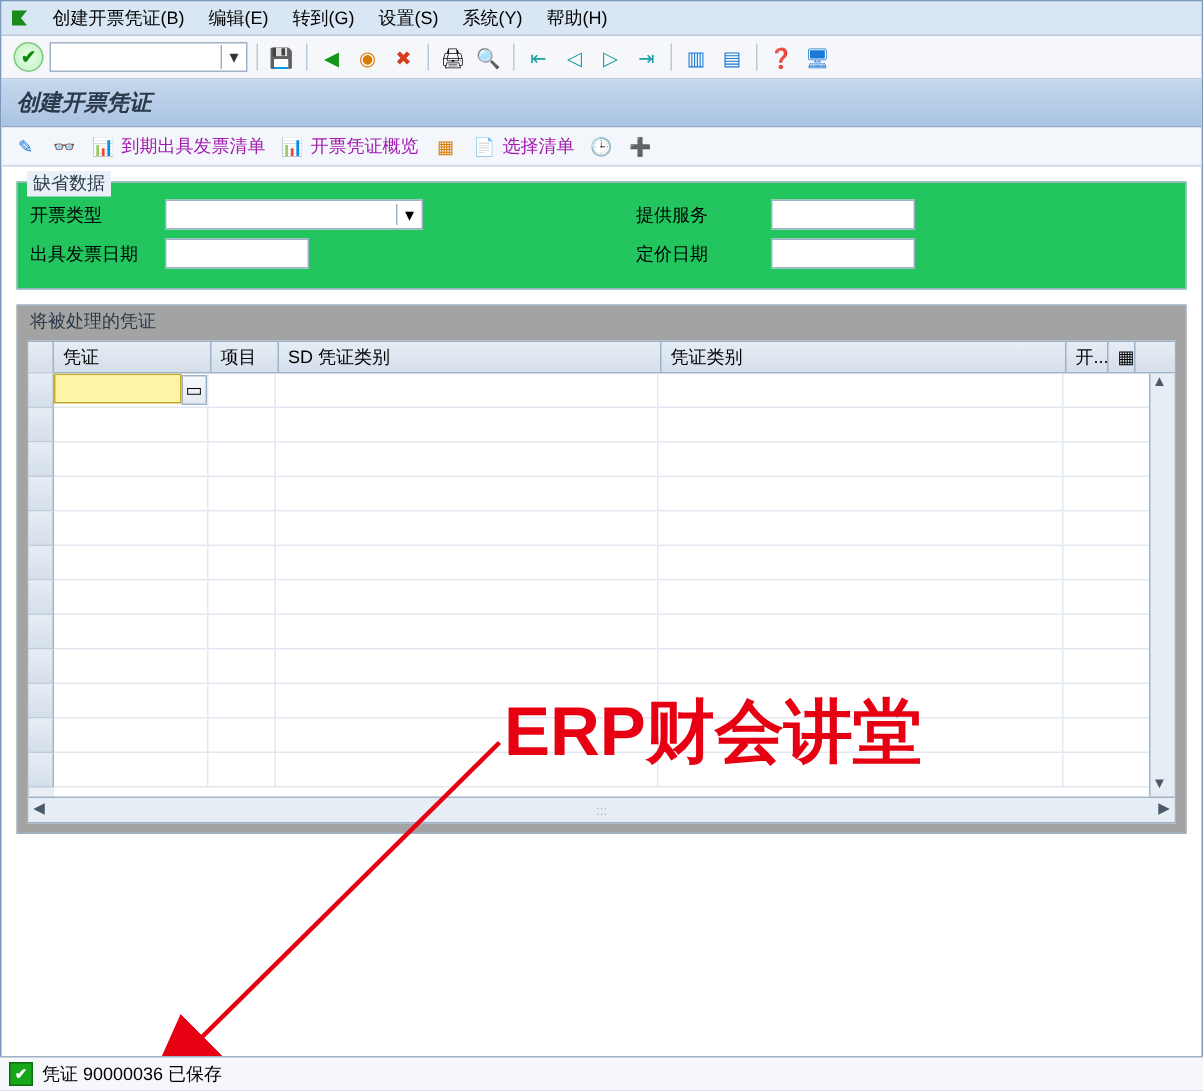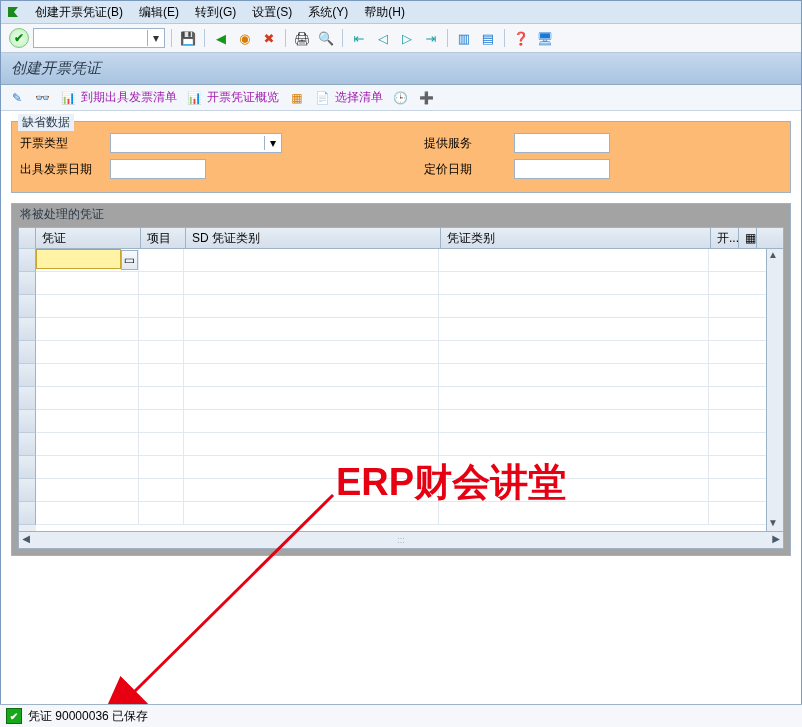--- a/index.html
+++ b/index.html
@@ -9,29 +9,29 @@
   .menubar .menu-icon{width:16px;height:16px;margin-right:6px;display:inline-flex;align-items:center;justify-content:center;color:#1a6b1a}
   .menubar .menu-item{padding:2px 8px;cursor:default}
   
   .toolbar-wrap{background:#f5f7fa;border-bottom:1px solid #b8c9dc;padding:4px 8px;display:flex;align-items:center;gap:4px}
   .tb-btn{width:18px;height:18px;border:1px solid transparent;display:inline-flex;align-items:center;justify-content:center;font-size:13px;border-radius:2px}
   .tb-sep{width:1px;height:18px;background:#b8c9dc;margin:0 2px}
   .green-check{color:#0a8a0a;width:18px;height:18px;border-radius:50%;background:radial-gradient(#eaffea,#bdf0bd);border:1px solid #7fc77f;display:inline-flex;align-items:center;justify-content:center;font-weight:bold}
   .combo{width:130px;height:18px;border:1px solid #9fb3c8;background:#fff;display:inline-flex;align-items:center;justify-content:flex-end}
   .combo .cbtn{width:16px;height:16px;border-left:1px solid #9fb3c8;display:flex;align-items:center;justify-content:center;color:#333}
   
-  .title-bar{background:linear-gradient(#c5d9ee,#a9c3e0);padding:6px 10px;font-size:15px;font-style:italic;font-weight:normal;color:#2b3a4a;border-bottom:1px solid #8fa8c2}
+  .title-bar{background:linear-gradient(#c5d9ee,#a9c3e0);padding:6px 10px;font-size:15px;font-style:italic;font-weight:bold;color:#2b3a4a;border-bottom:1px solid #8fa8c2}
   
   .apptool{background:#f3f6fa;border-bottom:1px solid #c8d4e2;padding:4px 8px;display:flex;align-items:center;gap:10px}
   .apptool .grp{display:flex;align-items:center;gap:4px}
   .apptool .lbl{color:#a21caf}
   .icon{width:16px;height:16px;display:inline-flex;align-items:center;justify-content:center}
   
   .content{padding:10px}
-  .groupbox{border:1px solid #9fb3c8;position:relative;padding:10px 8px 8px;background:#fdba74;margin-bottom:10px}
+  .groupbox{border:1px solid #9fb3c8;position:relative;padding:10px 8px 8px;background:#22c55e;margin-bottom:10px}
   .groupbox .gtitle{position:absolute;top:-8px;left:6px;background:#e9f0f8;padding:0 4px;font-size:12px;color:#2b3a4a}
   .form-row{display:flex;gap:62px}
   .form-row .fld{display:flex;align-items:center;height:22px;margin-bottom:4px}
   .form-row .fld label{width:90px}
   .input{height:18px;border:1px solid #9fb3c8;background:#fff;padding:0 2px}
   .selectlike{width:170px;height:18px;border:1px solid #9fb3c8;background:#fff;display:flex;align-items:center;justify-content:flex-end}
   .selectlike .dd{width:16px;border-left:1px solid #9fb3c8;text-align:center}
   
   .gridbox{border:1px solid #9fb3c8;background:#a3a3a3;padding:6px}
   .gridbox .gtitle2{margin:-4px 0 4px 2px;color:#2b3a4a}
@@ -54,21 +54,21 @@
   .c-i{width:45px}
   .c-t{width:255px}
   .c-s{width:270px}
   .active-cell{background:#fff3a6;outline:1px solid #c9a62e;width:86px;height:18px;margin:1px}
   .f4{width:16px;height:18px;border:1px solid #9fb3c8;background:linear-gradient(#f7f9fc,#e3e9f1);margin-top:1px;display:inline-flex;align-items:center;justify-content:center}
   .vscroll{width:16px;background:#e6edf5;border-left:1px solid #9fb3c8;display:flex;flex-direction:column;justify-content:space-between;align-items:center}
   .vscroll .arr{width:14px;height:14px;font-size:10px;color:#4a5a6a}
   .hscroll{height:16px;border-top:1px solid #9fb3c8;display:flex;align-items:center;justify-content:space-between;background:#e6edf5}
   .hscroll .arr{width:14px;height:14px;font-size:10px;color:#4a5a6a;text-align:center}
   
-  .watermark{position:absolute;left:335px;top:456px;font-size:38px;font-weight:900;color:#e60012;pointer-events:none}
+  .watermark{position:absolute;left:335px;top:456px;font-size:46px;font-weight:900;color:#e60012;pointer-events:none}
   svg.arrow{position:absolute;left:0;top:0;pointer-events:none}
   
   .statusbar{position:absolute;left:0;right:0;bottom:0;height:22px;border-top:1px solid #9fb3c8;background:#f5f7fa;display:flex;align-items:center;padding:0 6px;gap:6px}
   .status-ico{width:14px;height:14px;background:#17a81a;border:1px solid #0d6b10;display:inline-flex;align-items:center;justify-content:center;color:#fff;font-size:10px;font-weight:bold}
   .wrapper{position:relative;height:calc(100% - 22px);} 
   
   .c-blue{color:#1979d4}.c-green{color:#13981a}.c-orange{color:#d97b00}.c-red{color:#d43c1c}.c-teal{color:#1a9ea3}
 </style>
 </head>
 <body>

